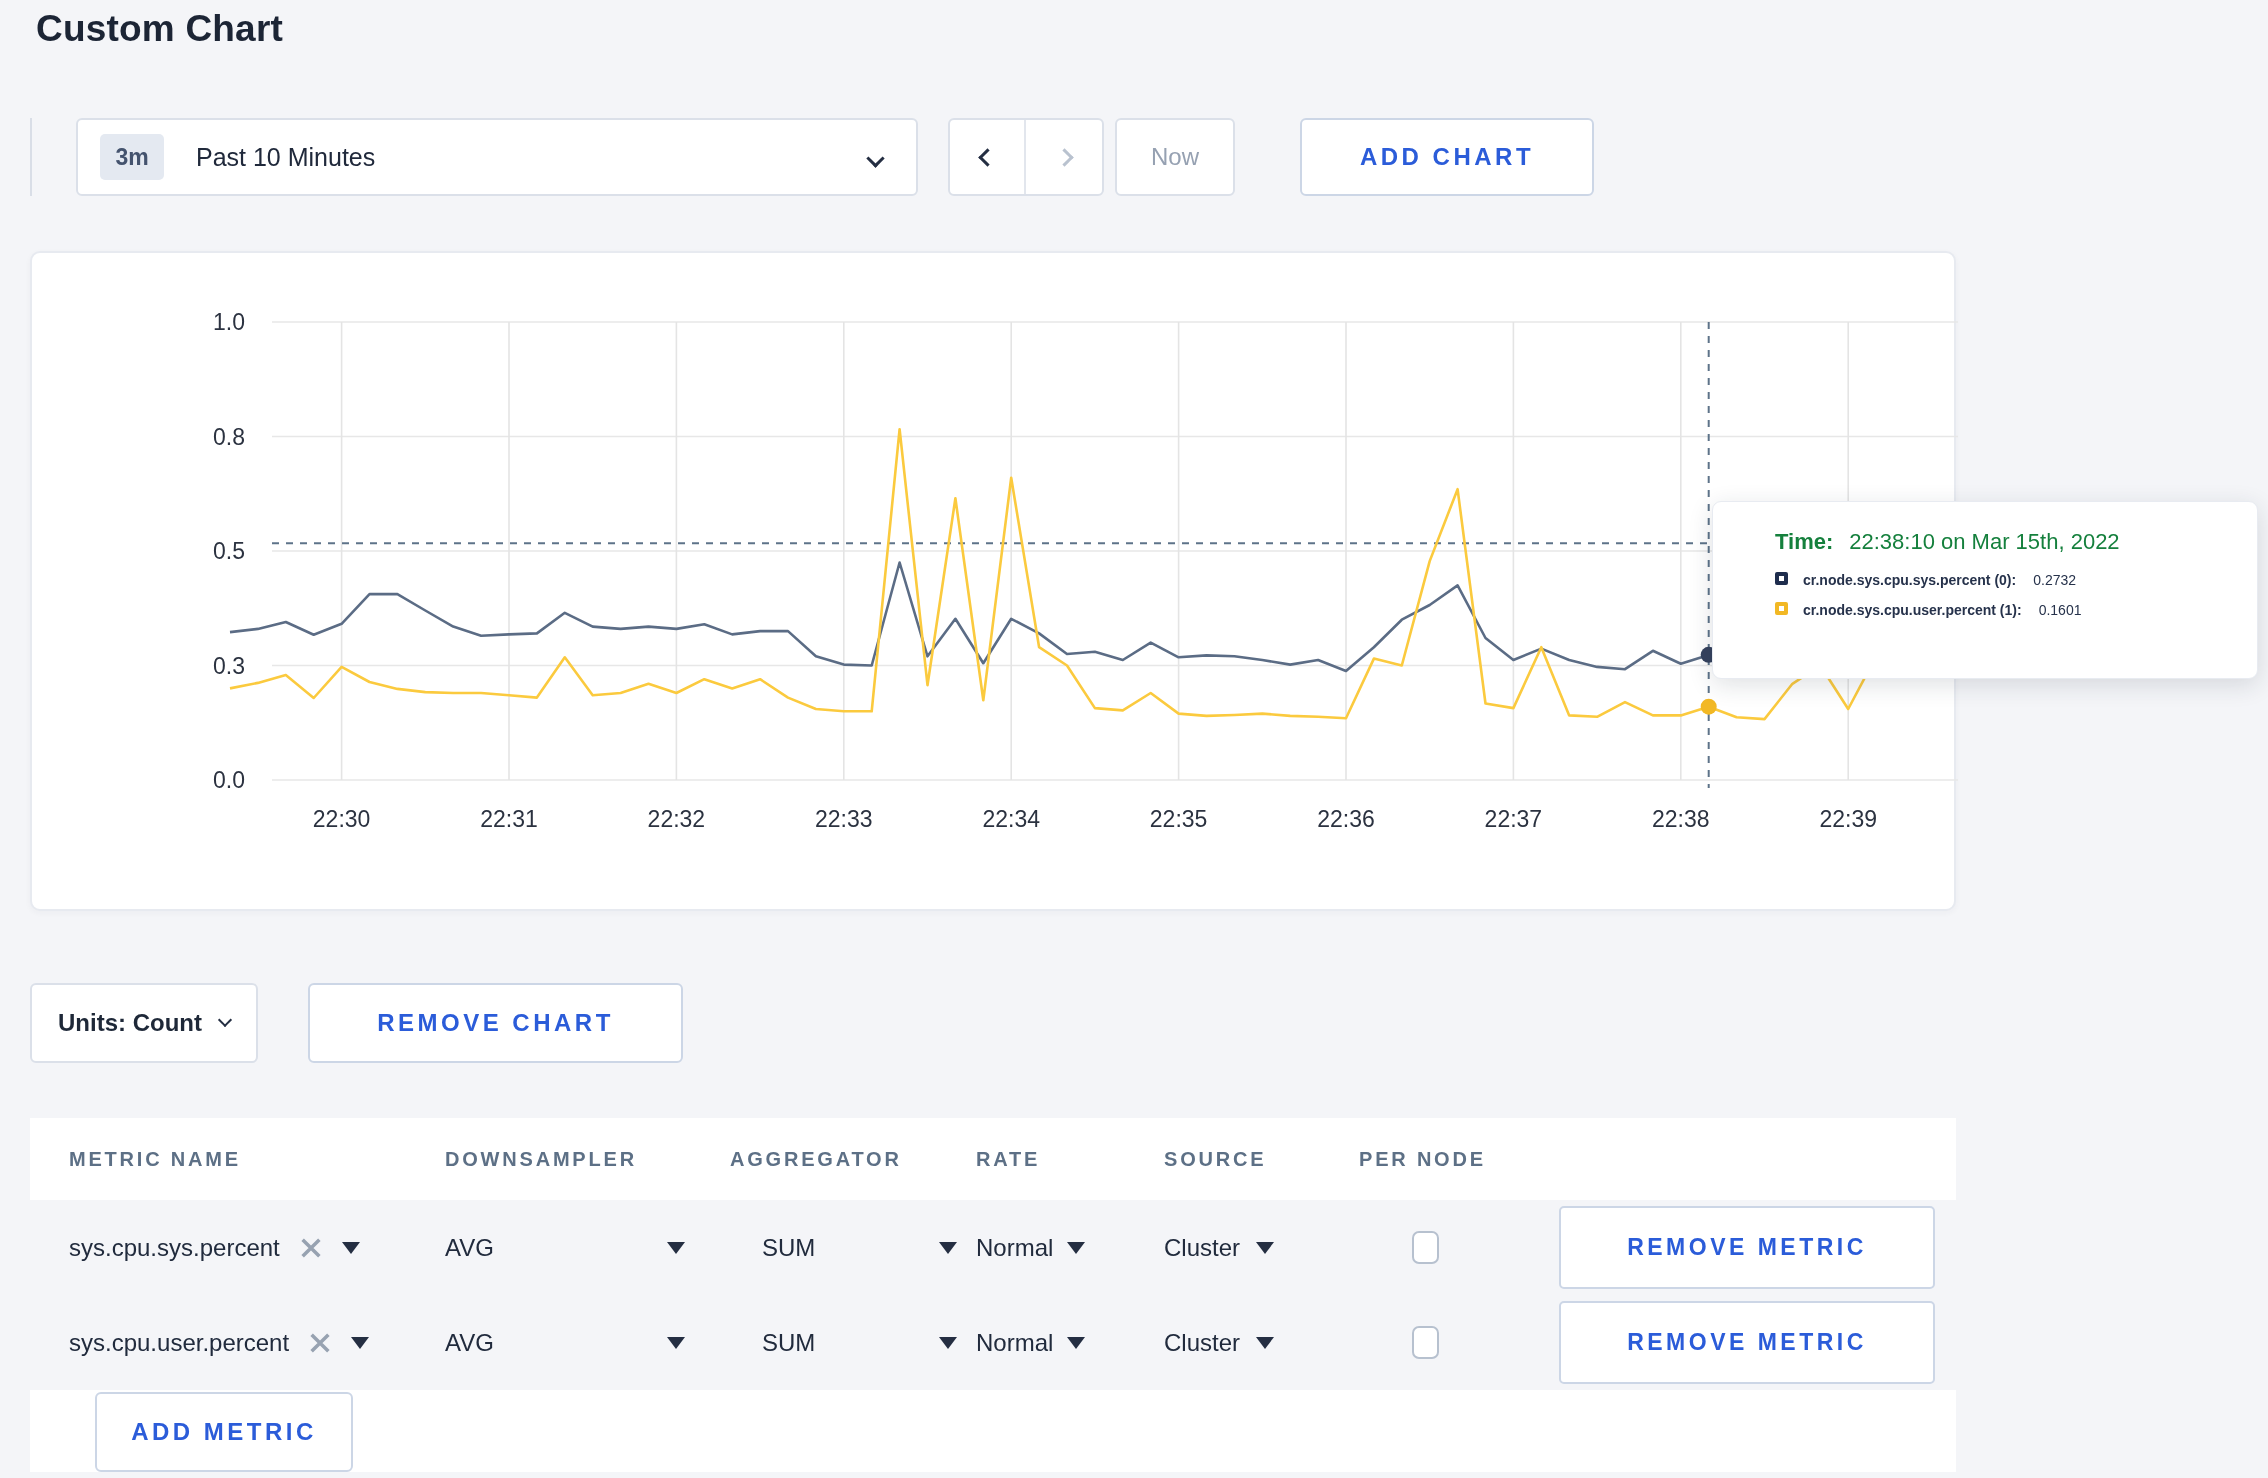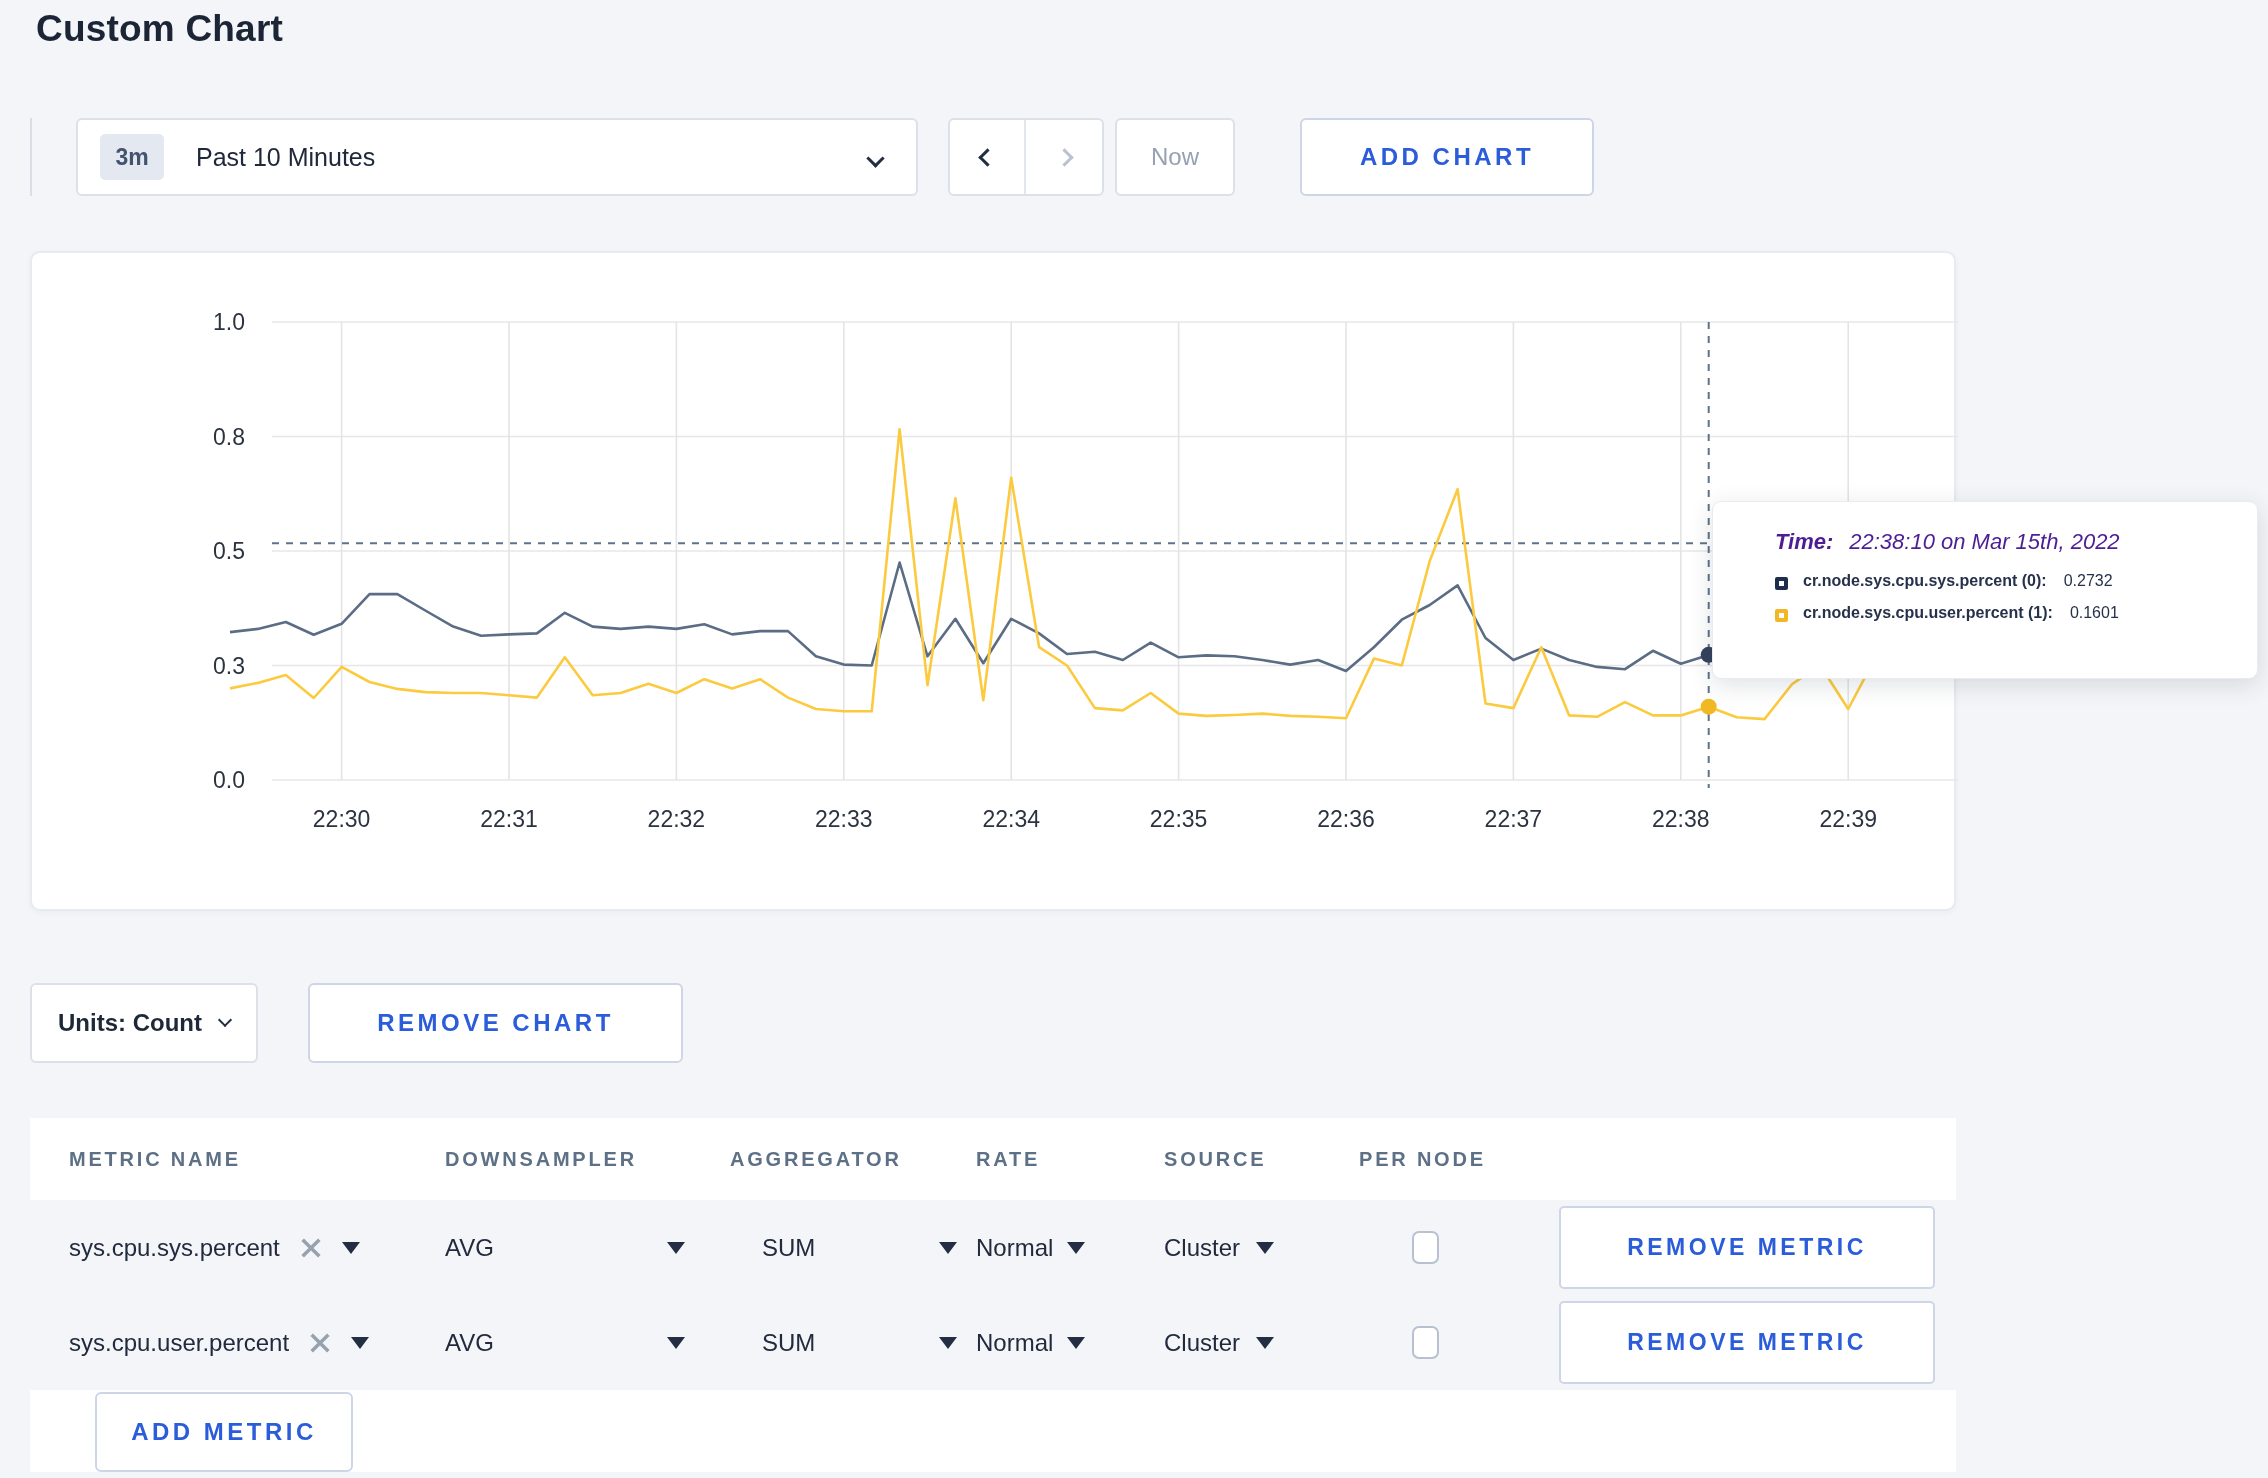--- a/index.html
+++ b/index.html
@@ -38,23 +38,23 @@
   .add-chart { position:absolute; left:1300px; top:118px; width:294px; height:78px; font-size:24px; }
 
   
   .chart-card { position:absolute; left:30px; top:251px; width:1926px; height:660px; background:#fff;
     border:2px solid #e7eaf0; border-radius:10px; box-shadow:0 2px 6px rgba(40,50,70,.04); }
   #chart-svg { position:absolute; left:0; top:0; width:1926px; height:660px; }
 
   
   .tooltip { position:absolute; left:1712px; top:501px; width:546px; height:178px; background:#fff;
     border:1px solid #e8ebf1; border-radius:9px; box-shadow:0 6px 24px rgba(30,40,60,.14); padding:27px 0 0 62px; }
-  .tt-time { font-size:22px; color:#4c1d95; margin-bottom:17px;font-style:italic; }
+  .tt-time { font-size:22px; color:#15803d; margin-bottom:17px; }
   .tt-time .tt-label { font-weight:700; margin-right:16px; }
-  .tt-row { display:flex; align-items:flex-end; margin-bottom:14px; font-size:16px; color:#26324b; }
+  .tt-row { display:flex; align-items:flex-start; margin-bottom:14px; font-size:14px; color:#26324b; }
   .sq { width:13px; height:13px; border:4px solid #1f2d4d; border-radius:2px; margin-right:15px; flex:0 0 auto; }
   .tt-name { font-weight:700; }
   .tt-val { margin-left:17px; }
 
   
   .units-select { position:absolute; left:30px; top:983px; width:228px; height:80px; background:#fff;
     border:2px solid #dbe0e9; border-radius:6px; display:flex; align-items:center; justify-content:center;
     gap:18px; font-size:24px; font-weight:700; color:#1e2838; cursor:pointer; }
   .units-select .chev { margin-top:-6px; }
   .remove-chart { position:absolute; left:308px; top:983px; width:375px; height:80px; font-size:24px; }

